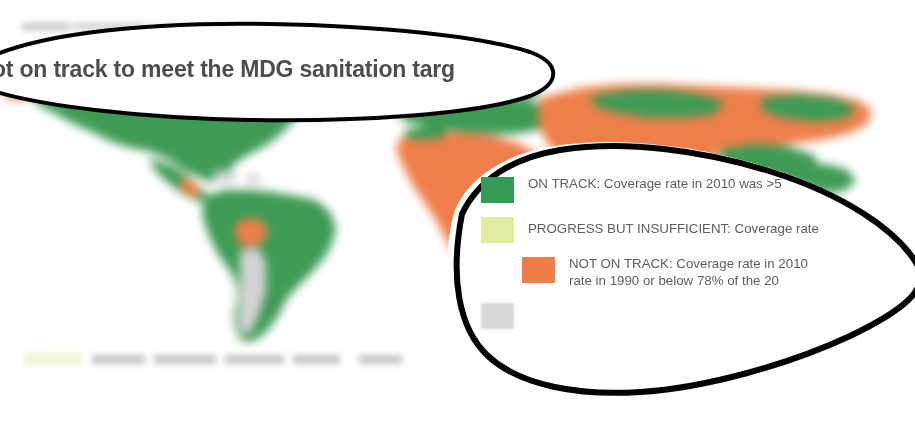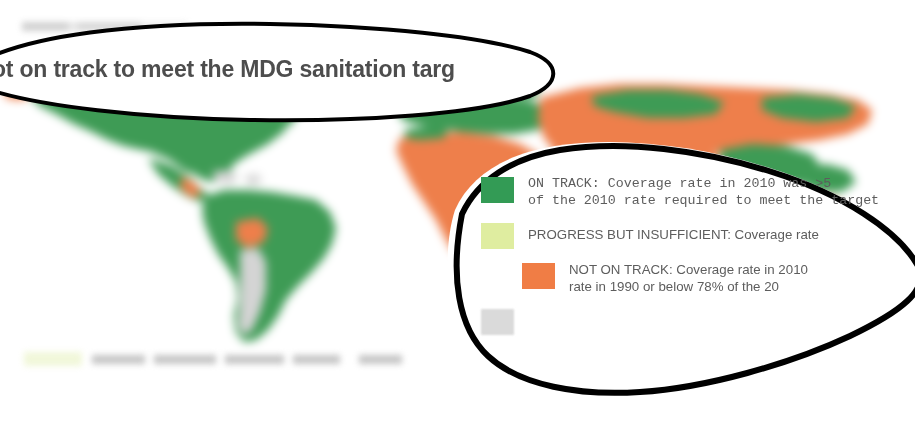--- a/index.html
+++ b/index.html
@@ -92,21 +92,21 @@
   }
   .legend-text {
     font-size: 13.3px;
     line-height: 16.5px;
     color: #5d5d5d;
     white-space: nowrap;
   }
   .legend-text .l2 { display: block; }
 
   
-  #legend-row-0 { filter: blur(0.5px); font-family: Liberation Mono, monospace; }
+  #legend-row-0 { filter: blur(0.5px); }
   #legend-row-1 { filter: blur(0.55px); align-items: center; }
   #legend-row-2 { filter: blur(0.6px); padding-left: 41px; }
   #legend-row-3 { filter: blur(0.9px); opacity: .85; }
 
   
   #annotations {
     position: absolute;
     left: 0; top: 0;
     width: 915px; height: 423px;
     pointer-events: none;
@@ -226,21 +226,20 @@
   </svg>
 
   <div id="headline">ot on track to meet the MDG sanitation targ</div>
 
   <div id="legend">
 
     <div class="legend-row" id="legend-row-0">
       <div class="legend-swatch" style="background:#339B55"></div>
       <div class="legend-text">
         <span>ON TRACK: Coverage rate in 2010 was &gt;5</span>
-        <span class="l2">of the 2010 rate required to meet the target</span>
       </div>
     </div>
 
     <div class="legend-row" id="legend-row-1">
       <div class="legend-swatch" style="background:#DFEDA0"></div>
       <div class="legend-text">
         <span>PROGRESS BUT INSUFFICIENT: Coverage rate</span>
       </div>
     </div>
 

